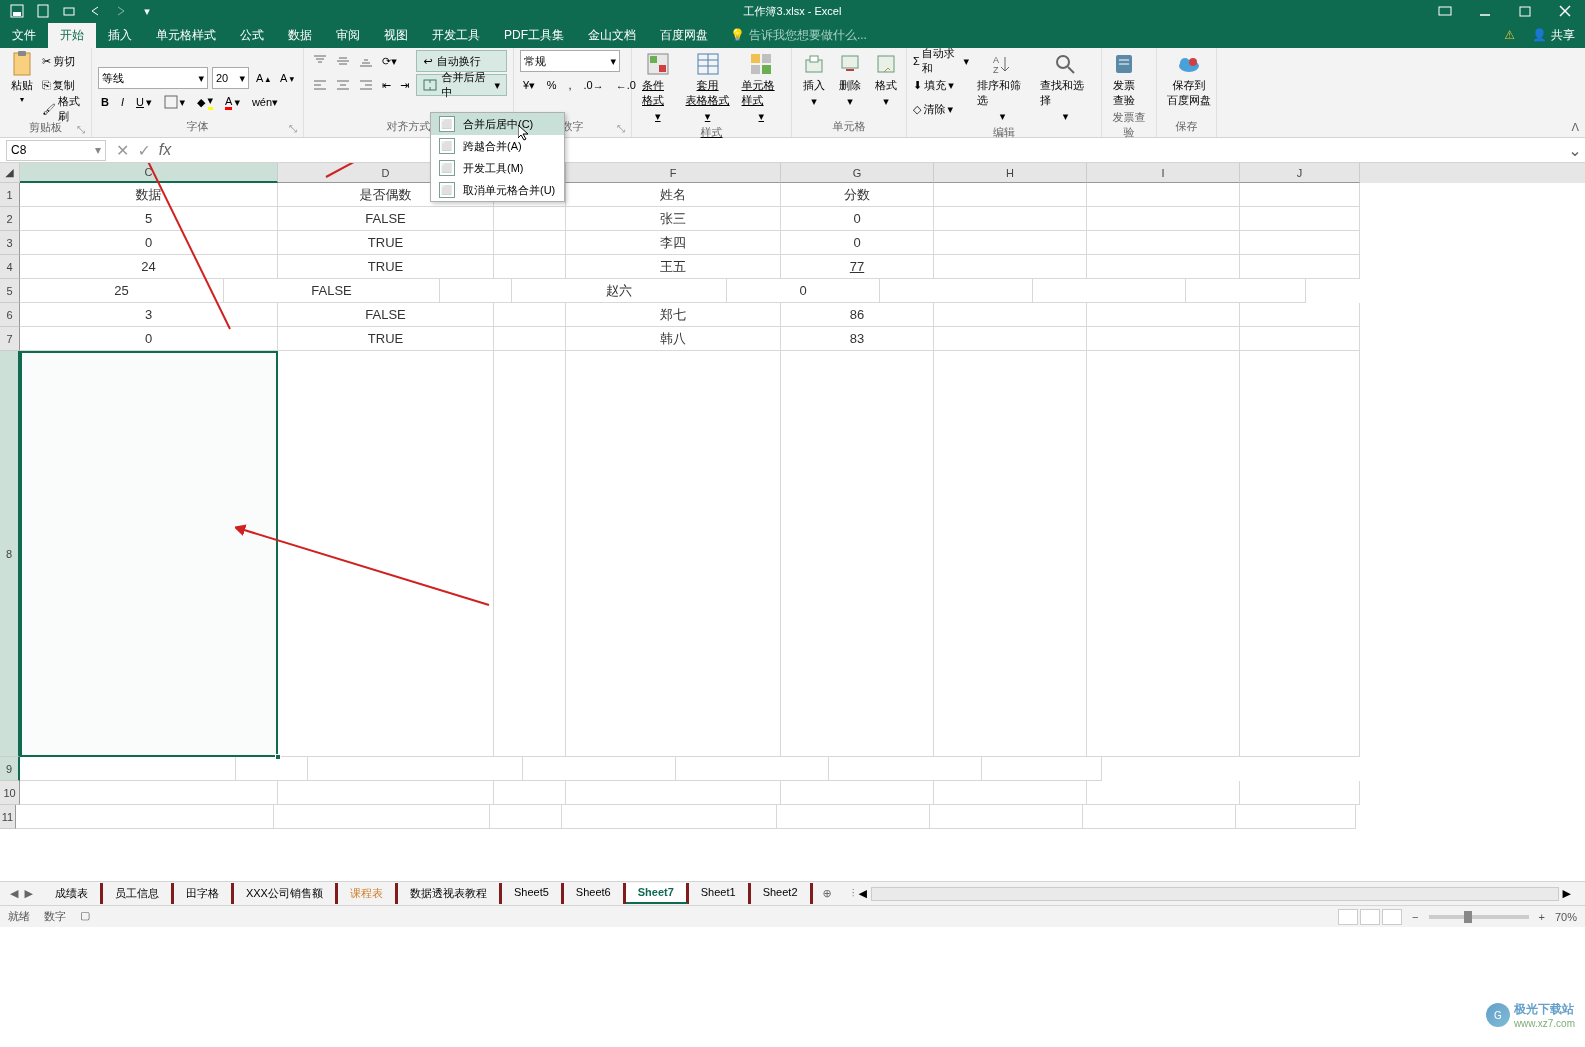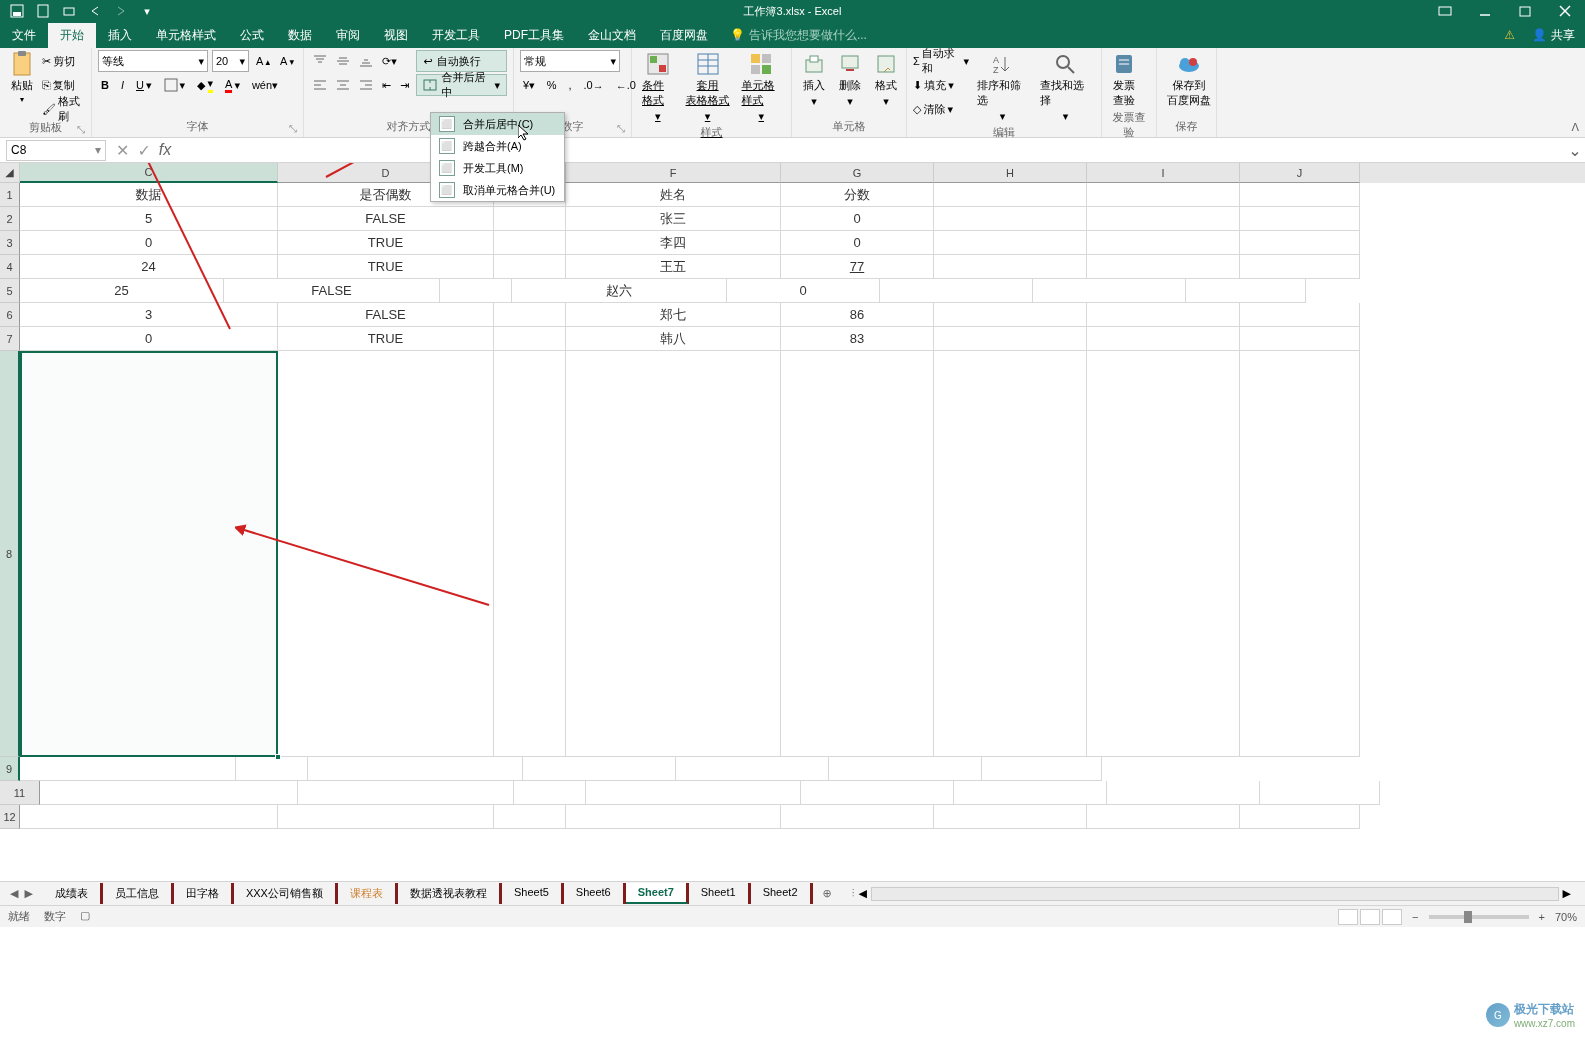--- a/index.html
+++ b/index.html
@@ -185,21 +185,21 @@
             <span>🖌</span>
             <span>格式刷</span>
           </div>
       </div>
     </div>
     <div class="ribbon-group-label"><span>剪贴板</span><span class="launcher">⤡</span></div>
   </div>
 
   <div class="ribbon-group" style="width:212px;">
     <div class="ribbon-group-content">
-      <div class="col-stack" style="width:100%;">
+      <div class="col-stack" style="width:100%;margin-top:17px;">
         <div class="small-row" style="gap:4px;">
           <div class="font-combo">
               <span>等线</span>
               <span>▾</span>
             </div>
           <div class="size-combo">
               <span>20</span>
               <span>▾</span>
             </div>
           <span class="small-btn">A<sup>▴</sup></span>
@@ -580,32 +580,32 @@
         <div class="rowhdr-cell sel" style="width: 20px;">9</div>
         <div class="cell" style="width: 216px;"></div>
         <div class="cell" style="width: 72px;"></div>
         <div class="cell" style="width: 215px;"></div>
         <div class="cell" style="width: 153px;"></div>
         <div class="cell" style="width: 153px;"></div>
         <div class="cell" style="width: 153px;"></div>
         <div class="cell" style="width: 120px;"></div>
       </div>
       <div class="grid-row" style="height: 24px;">
-        <div class="rowhdr-cell" style="width: 40px;">11</div>
+        <div class="rowhdr-cell" style="width: 20px;">10</div>
         <div class="cell" style="width: 258px;"></div>
         <div class="cell" style="width: 216px;"></div>
         <div class="cell" style="width: 72px;"></div>
         <div class="cell" style="width: 215px;"></div>
         <div class="cell" style="width: 153px;"></div>
         <div class="cell" style="width: 153px;"></div>
         <div class="cell" style="width: 153px;"></div>
         <div class="cell" style="width: 120px;"></div>
       </div>
       <div class="grid-row" style="height: 24px;">
-        <div class="rowhdr-cell" style="width: 20px;">12</div>
+        <div class="rowhdr-cell" style="width: 16px;">11</div>
         <div class="cell" style="width: 258px;"></div>
         <div class="cell" style="width: 216px;"></div>
         <div class="cell" style="width: 72px;"></div>
         <div class="cell" style="width: 215px;"></div>
         <div class="cell" style="width: 153px;"></div>
         <div class="cell" style="width: 153px;"></div>
         <div class="cell" style="width: 153px;"></div>
         <div class="cell" style="width: 120px;"></div>
       </div>
     </div>

